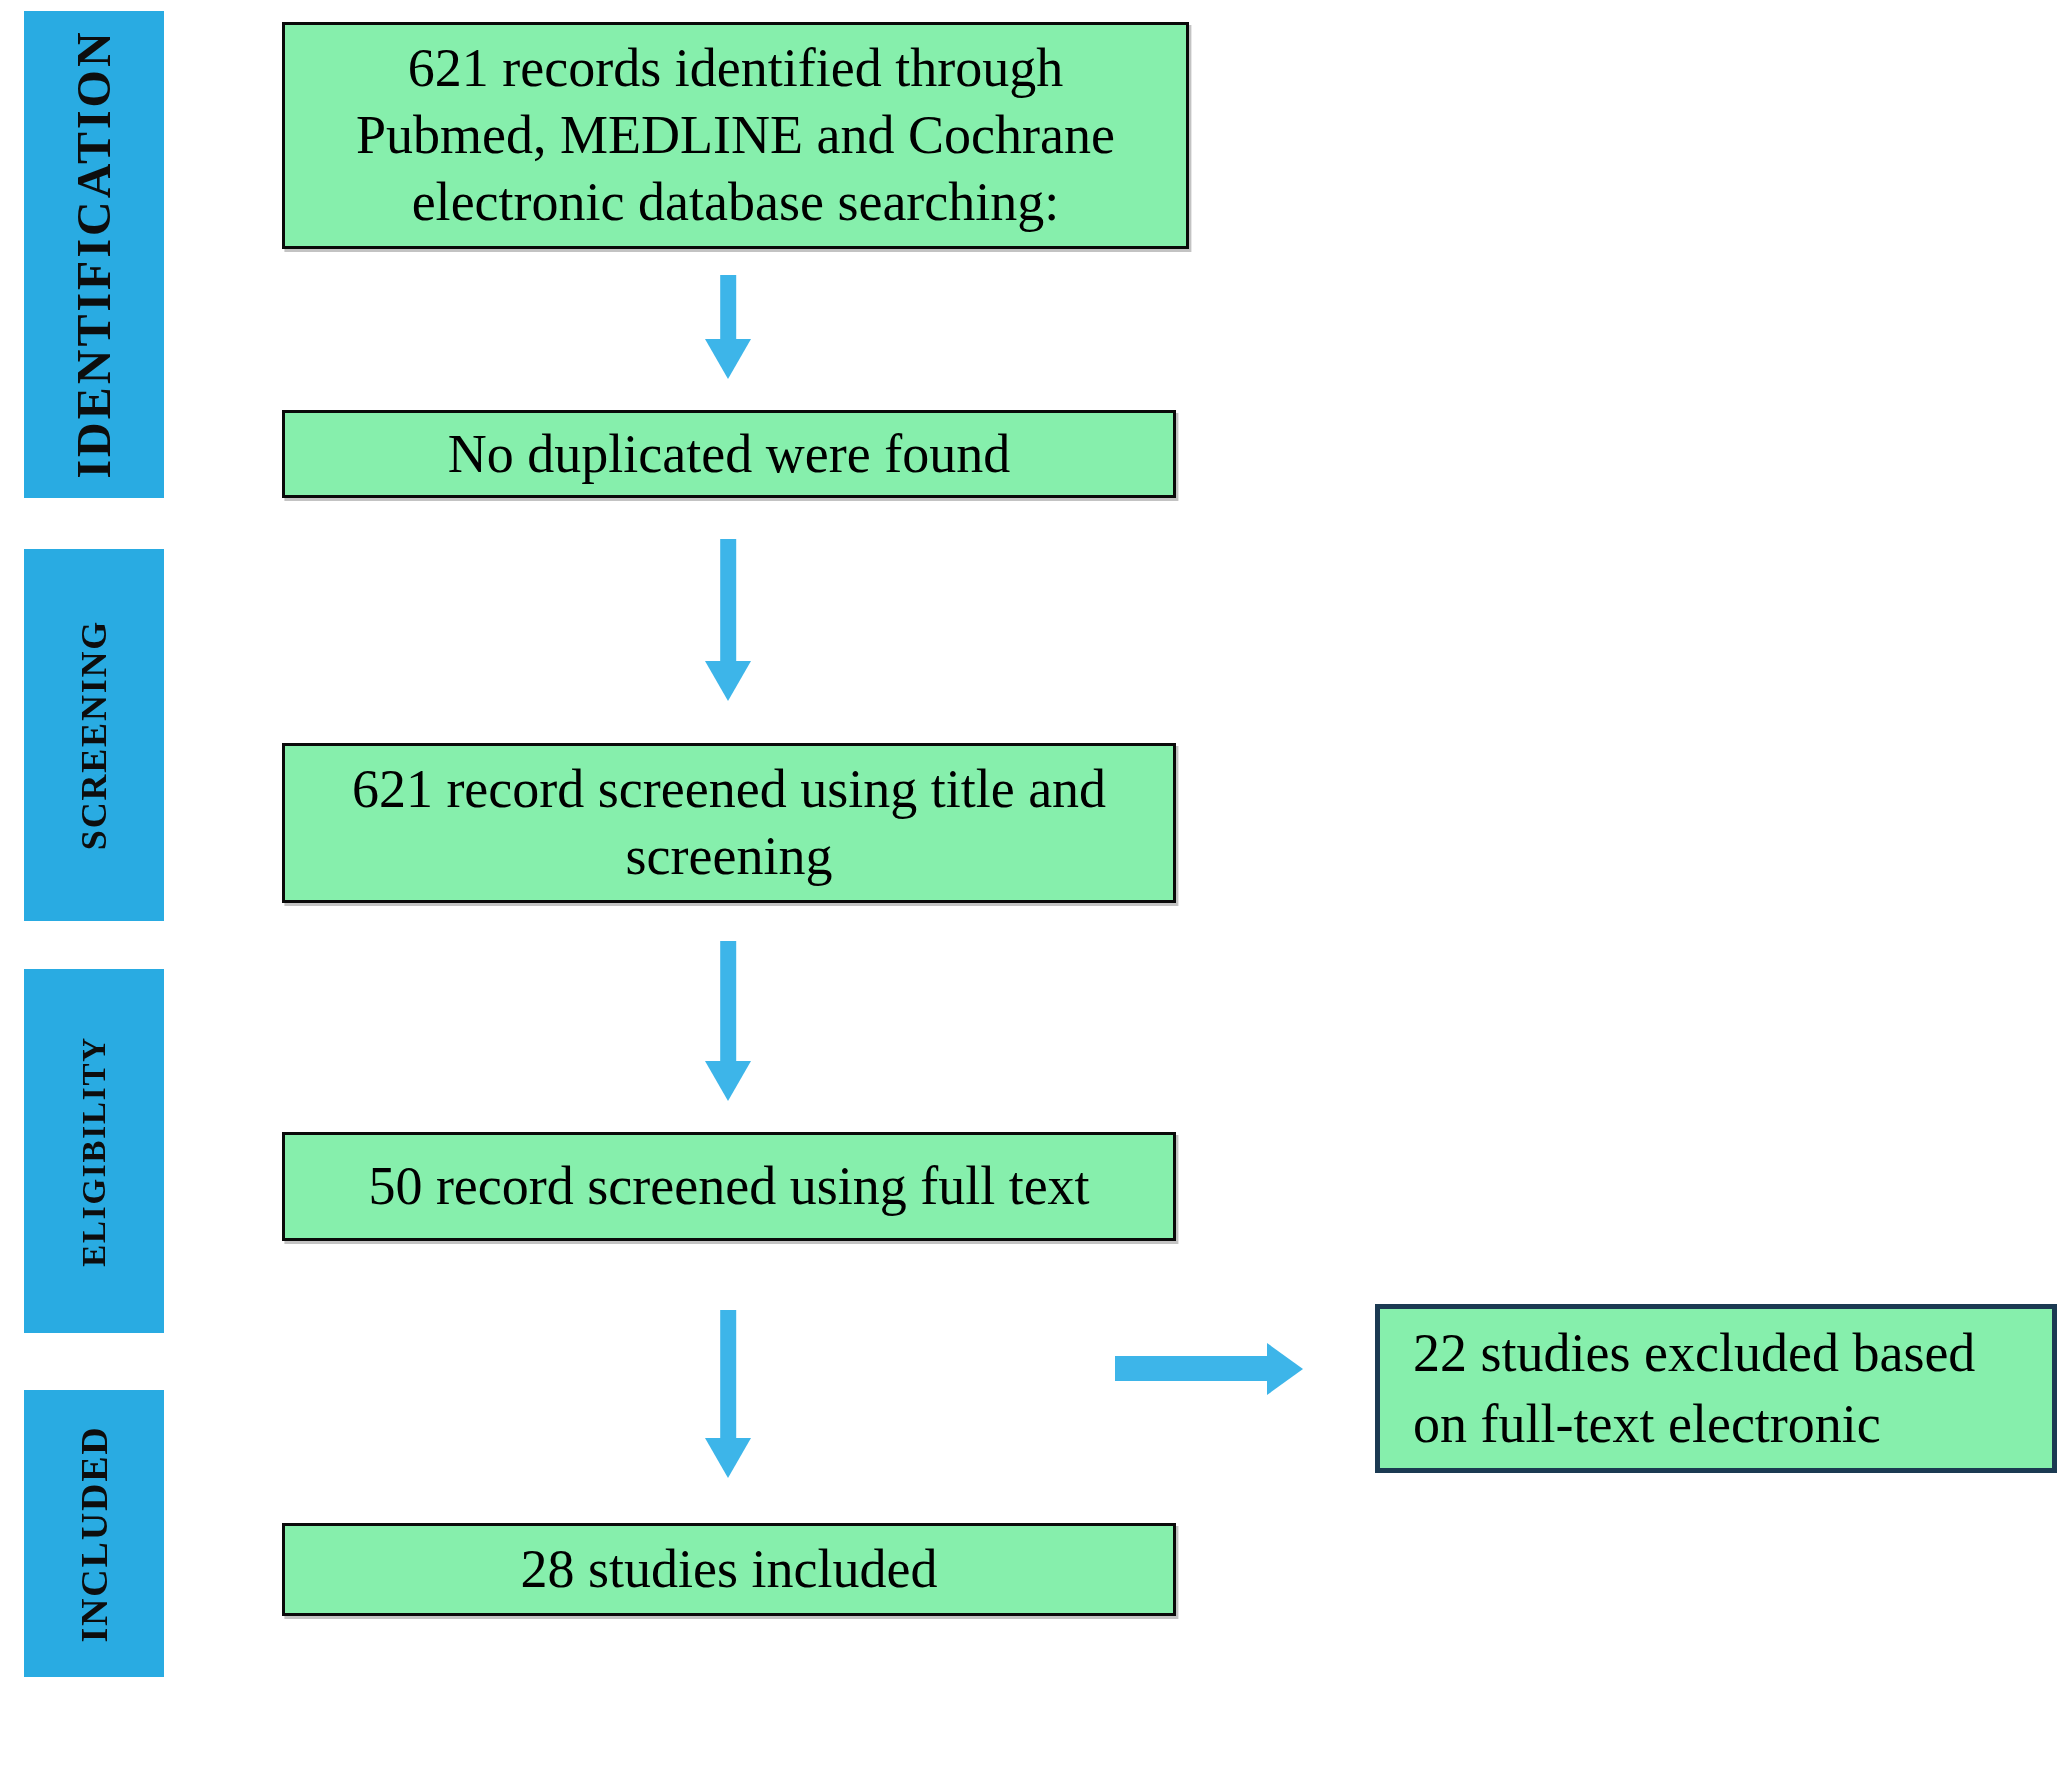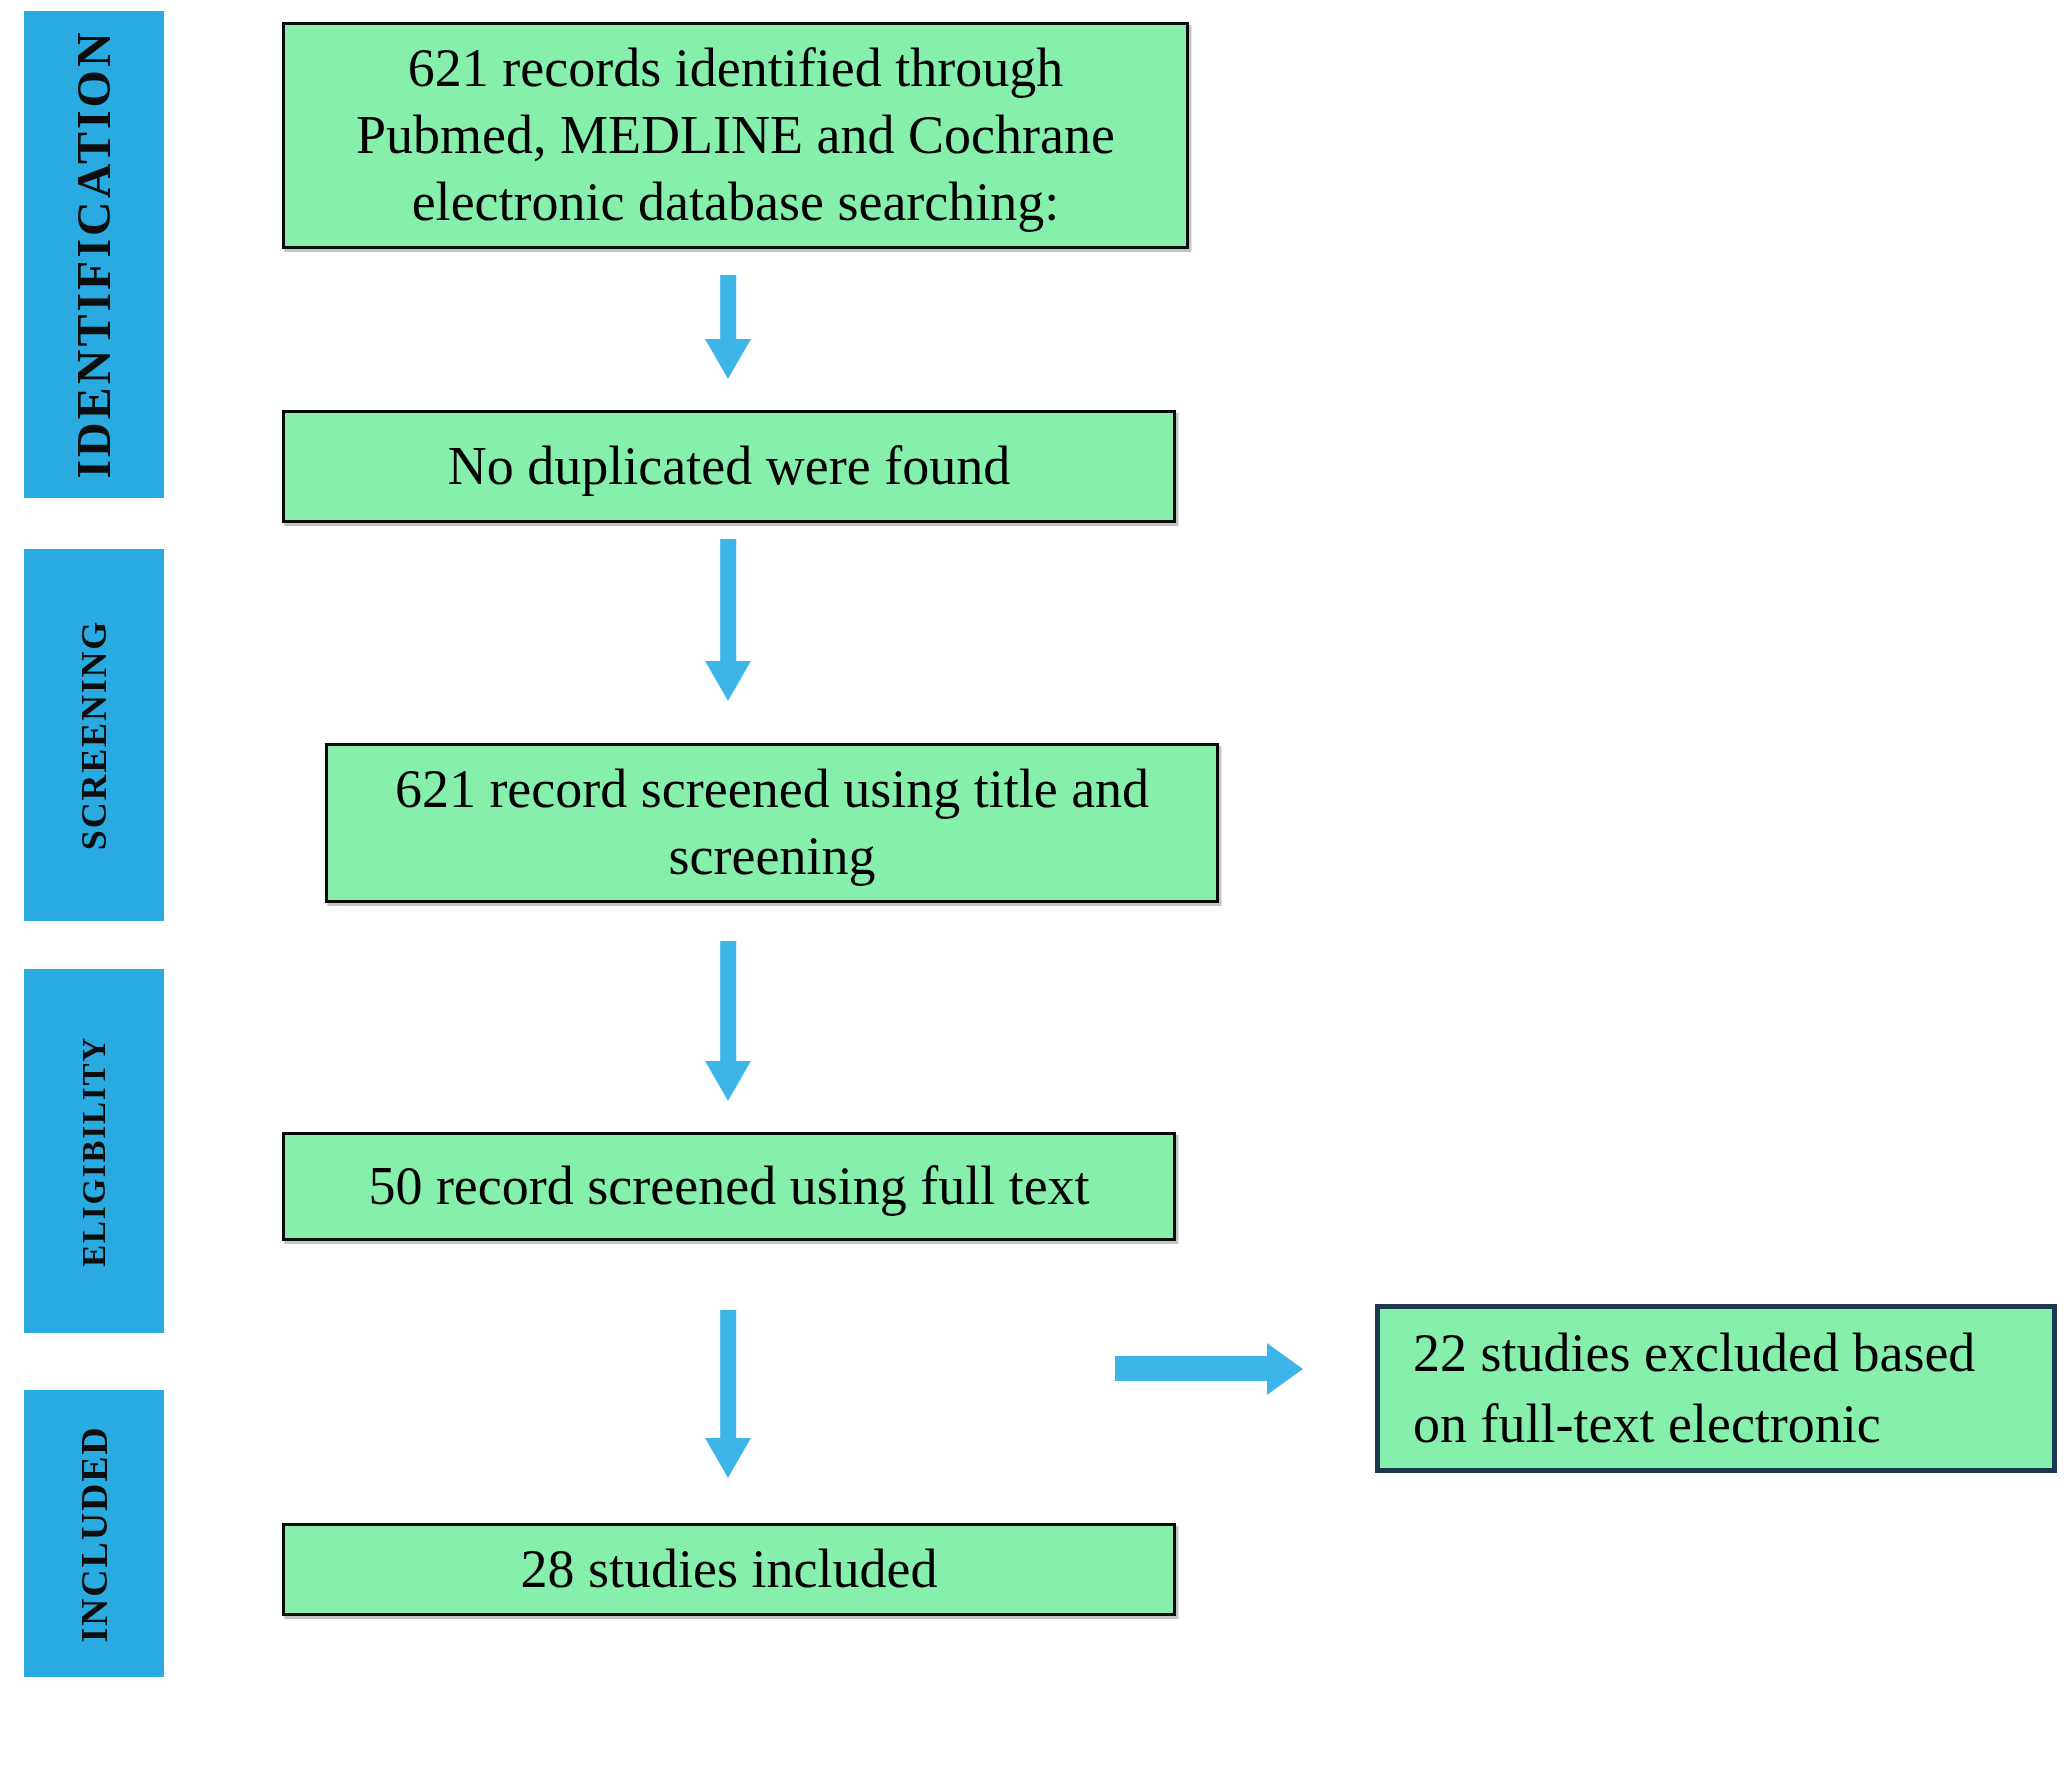--- a/index.html
+++ b/index.html
@@ -49,22 +49,22 @@
     display: flex;
     flex-direction: column;
     align-items: center;
     justify-content: center;
     text-align: center;
     font-size: 54px;
     line-height: 67px;
     color: #000000;
   }
   #box-records-identified { left: 282px;  top: 22px;   width: 907px; height: 227px; }
-  #box-no-duplicates      { left: 282px;  top: 410px;  width: 894px; height: 113px; }
-  #box-title-abstract     { left: 282px;  top: 743px; width: 894px; height: 160px; margin-left: 43px; }
+  #box-no-duplicates      { left: 282px;  top: 410px;  width: 894px; height: 88px; }
+  #box-title-abstract     { left: 282px;  top: 743px; width: 894px; height: 160px; }
   #box-full-text          { left: 282px;  top: 1132px; width: 894px; height: 109px; }
   #box-included           { left: 282px;  top: 1523px; width: 894px; height: 93px; }
   #box-excluded {
     left: 1375px; top: 1304px; width: 682px; height: 169px;
     border: 5.4px solid #1b3a52;
     box-shadow: none;
     align-items: flex-start;
     text-align: left;
     padding-left: 33px;
     line-height: 71px;

